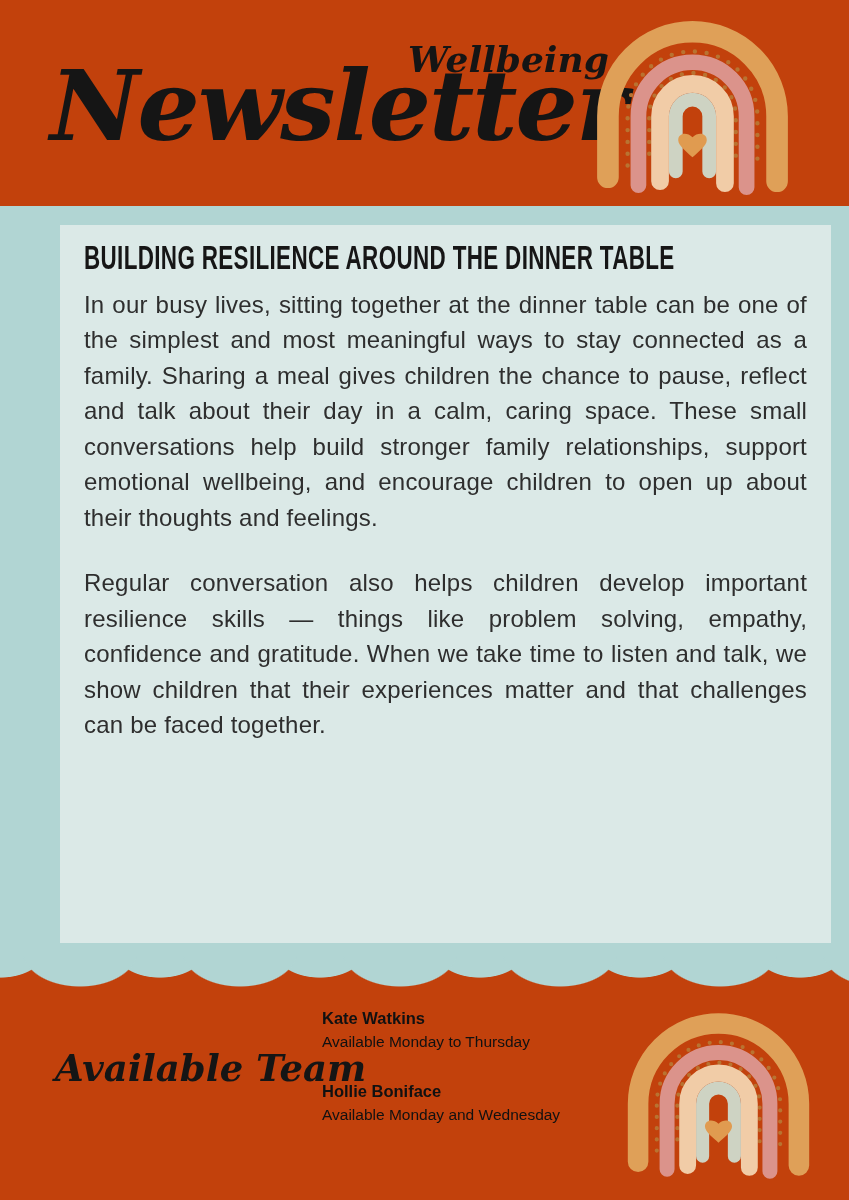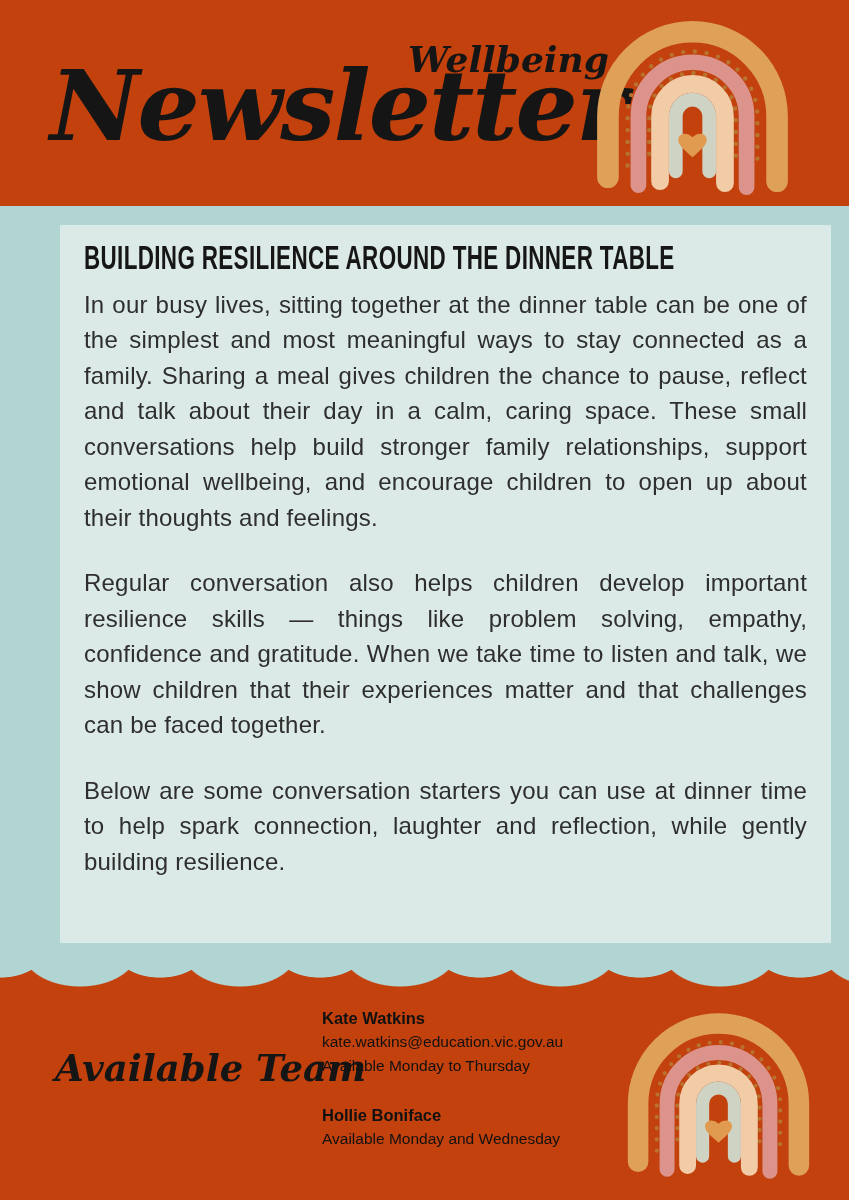--- a/index.html
+++ b/index.html
@@ -161,34 +161,32 @@
   </header>
 
   <section class="panel">
     <div class="panel-inner">
       <h1 class="article-heading">
         <span>BUILDING RESILIENCE AROUND THE DINNER TABLE</span>
       </h1>
       <div class="article-body">
         <p>In our busy lives, sitting together at the dinner table can be one of the simplest and most meaningful ways to stay connected as a family. Sharing a meal gives children the chance to pause, reflect and talk about their day in a calm, caring space. These small conversations help build stronger family relationships, support emotional wellbeing, and encourage children to open up about their thoughts and feelings.</p>
         <p>Regular conversation also helps children develop important resilience skills — things like problem solving, empathy, confidence and gratitude. When we take time to listen and talk, we show children that their experiences matter and that challenges can be faced together.</p>
-        <p>Below are some conversation starters you can use at dinner time to help spark connection, laughter and reflection, while gently building resilience.</p>
       </div>
     </div>
   </section>
 
   <div class="scallop-edge"></div>
 
   <footer>
     <div class="script team-script">Available Team</div>
 
     <div class="contacts">
       <div class="contact">
         <div class="name">Kate Watkins</div>
-        <div class="line">kate.watkins@education.vic.gov.au</div>
         <div class="line">Available Monday to Thursday</div>
       </div>
       <div class="contact">
         <div class="name">Hollie Boniface</div>
         <div class="line">Available Monday and Wednesday</div>
       </div>
     </div>
 
     <svg class="rainbow-bottom" viewBox="0 0 200 180" aria-hidden="true">
       <g fill="none" stroke-linecap="round">

